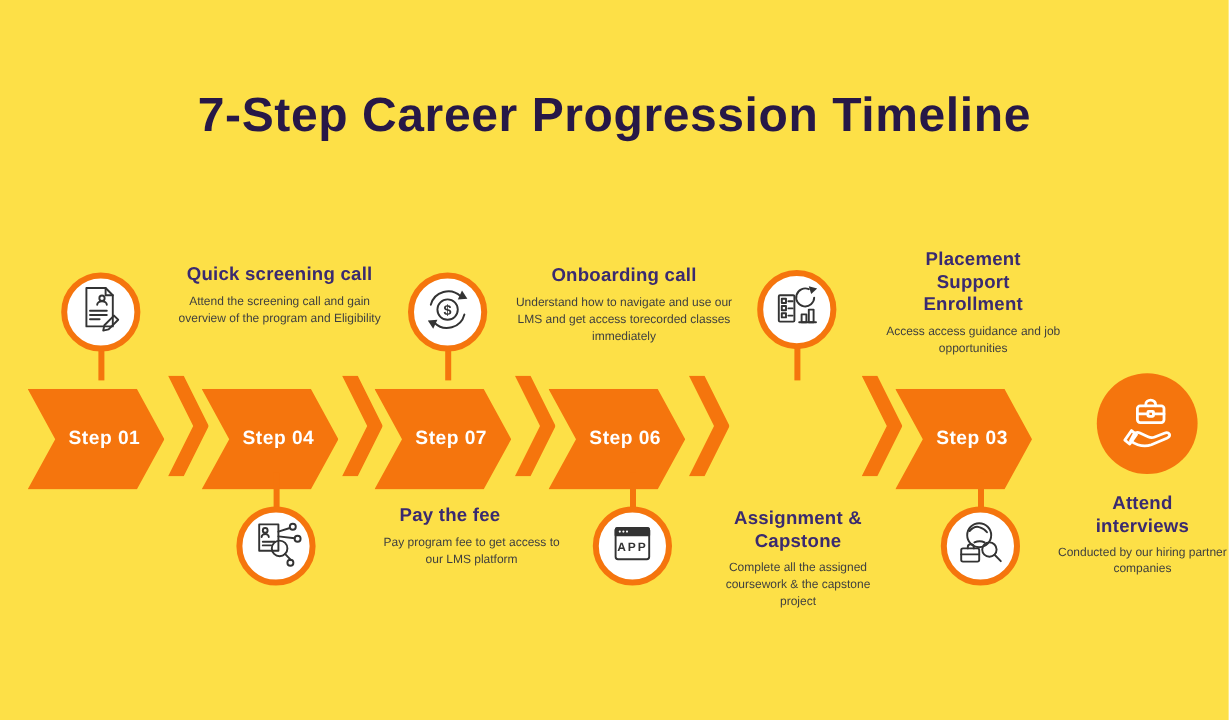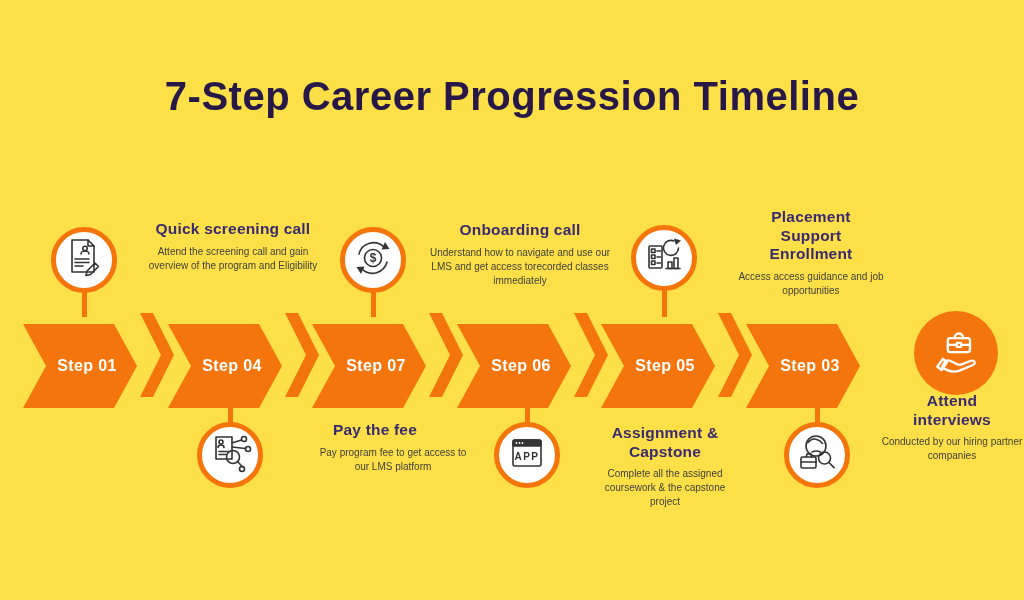--- a/index.html
+++ b/index.html
@@ -52,23 +52,20 @@
       <span>Step 01</span>
     </div>
   <div class="abs arrow" style="left:168px">
       <span>Step 04</span>
     </div>
   <div class="abs arrow" style="left:312px">
       <span>Step 07</span>
     </div>
   <div class="abs arrow" style="left:457px">
       <span>Step 06</span>
-    </div>
-  <div class="abs arrow" style="left:601px">
-      <span>Step 05</span>
     </div>
   <div class="abs arrow" style="left:746px">
       <span>Step 03</span>
     </div>
 
   <div class="abs sep" style="left:140px"></div>
   <div class="abs sep" style="left:285px"></div>
   <div class="abs sep" style="left:429px"></div>
   <div class="abs sep" style="left:574px"></div>
   <div class="abs sep" style="left:718px"></div>
@@ -177,18 +174,18 @@
   </div>
 
   <div class="abs tblock" style="left:285px;top:421px;width:180px">
     <div class="thead">Pay the fee</div>
     <div class="tdesc" style="width:160px;margin-left:28px">Pay program fee to get access to our LMS platform</div>
   </div>
   <div class="abs tblock" style="left:585px;top:424px;width:160px">
     <div class="thead">Assignment &amp; Capstone</div>
     <div class="tdesc" style="width:150px;margin-left:5px">Complete all the assigned coursework &amp; the capstone project</div>
   </div>
-  <div class="abs tblock" style="left:897px;top:392px;width:110px">
+  <div class="abs tblock" style="left:897px;top:411px;width:110px">
     <div class="thead">Attend interviews</div>
     <div class="tdesc" style="width:150px;margin-left:-20px">Conducted by our hiring partner companies</div>
   </div>
 
 </div>
 
 </body></html>

